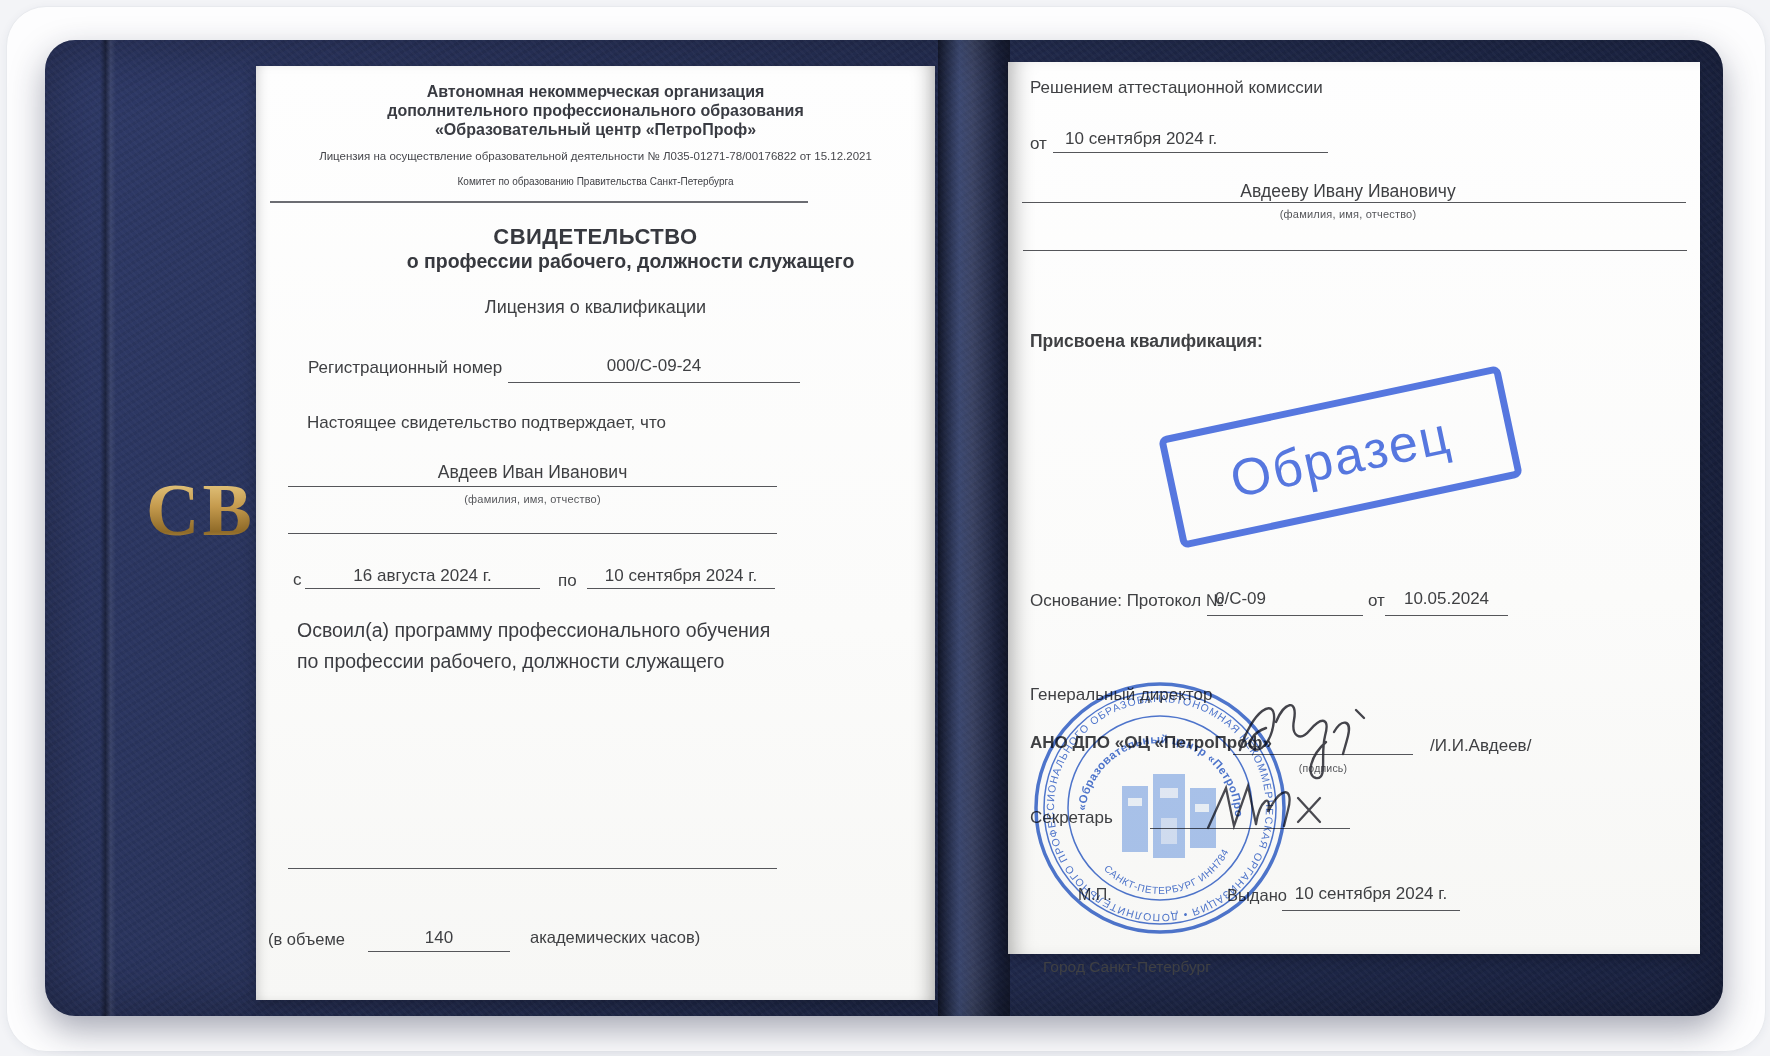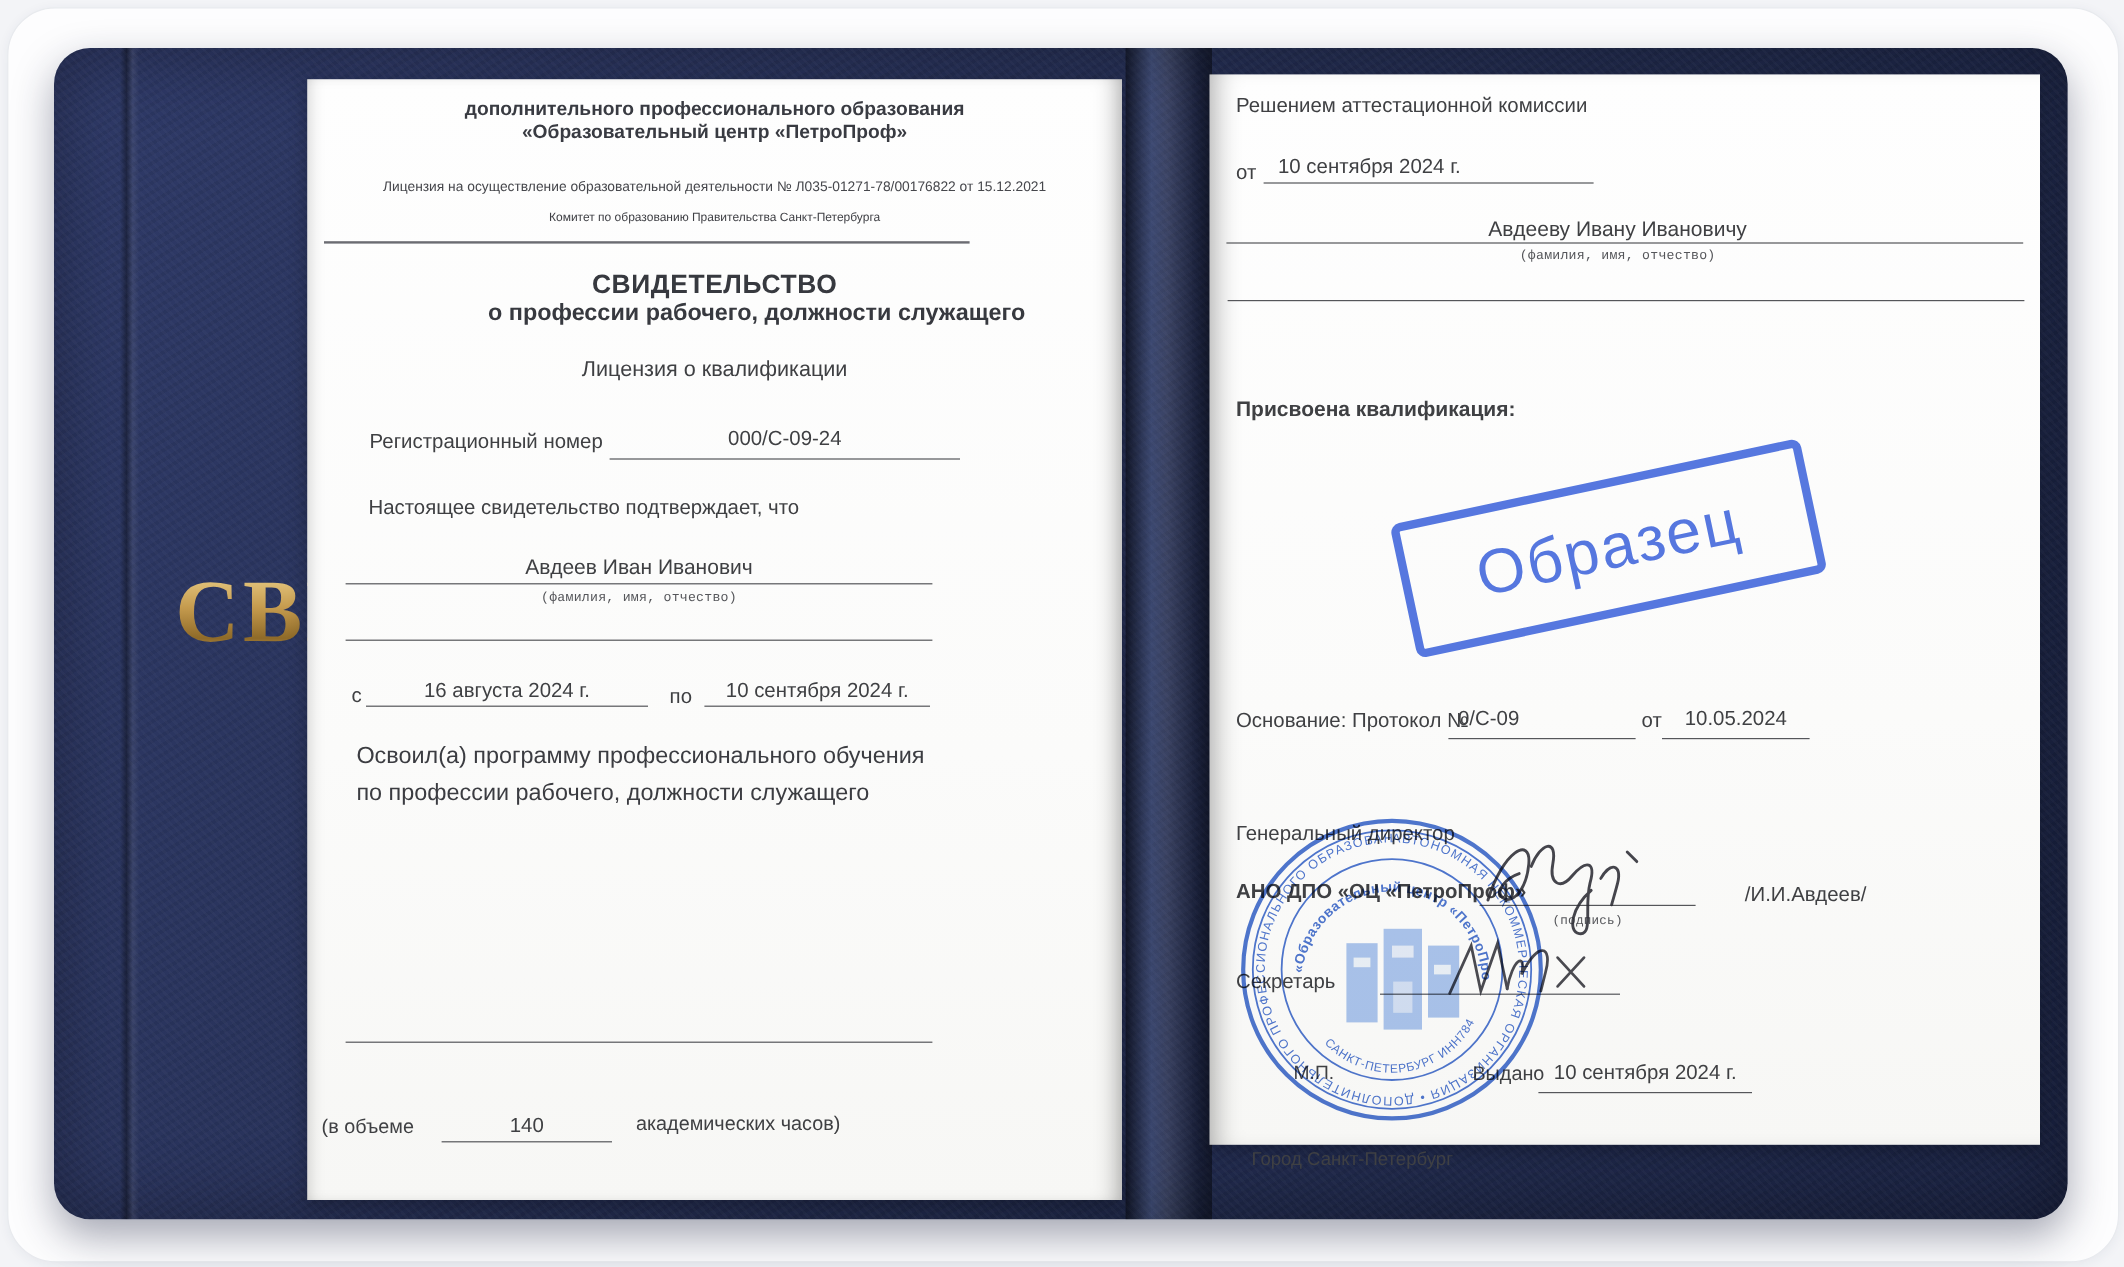--- a/index.html
+++ b/index.html
@@ -26,21 +26,21 @@
   
   .page{position:absolute;background:linear-gradient(180deg,#fefefe 0%,#fbfbfa 60%,#f7f7f5 100%);z-index:2;}
   .page-left{left:256px;top:66px;width:679px;height:934px;
           box-shadow:inset -16px 0 20px -14px rgba(0,0,0,.38), inset 10px 0 14px -10px rgba(0,0,0,.22),
                      0 4px 14px rgba(0,0,0,.28);}
   .page-right{left:1008px;top:62px;width:692px;height:892px;
           box-shadow:inset 18px 0 22px -14px rgba(0,0,0,.33), 0 4px 14px rgba(0,0,0,.25);}
   .abs{position:absolute;}
   .ctr{text-align:center;}
   .u{position:absolute;border-bottom:1.6px solid #55565a;height:0;}
-  .cap{font-size:11px;color:#55565a;letter-spacing:.2px;font-family:Liberation Mono, monospace;}
+  .cap{font-size:11px;color:#55565a;letter-spacing:.2px;}
   .b{font-weight:bold;}
   .t17{font-size:17px;}
   
   .org{left:0;top:16px;width:100%;font-weight:bold;font-size:16px;line-height:19px;color:#393b42;}
   .lic{left:0;top:84px;width:100%;font-size:11.5px;color:#46474c;}
   .committee{left:0;top:110px;width:100%;font-size:10px;color:#404146;}
   .rule{left:14px;top:135px;width:538px;border-bottom:2px solid #6b6c72;}
   .doctitle{left:0;top:158px;width:100%;font-size:22px;font-weight:bold;letter-spacing:.5px;color:#37393f;}
   .docsub{left:0;top:184px;width:100%;font-size:19.5px;font-weight:bold;color:#37393f;padding-left:35px;}
   .dockind{left:0;top:231px;width:100%;font-size:18px;}
@@ -59,20 +59,21 @@
 <div class="stage">
   <div class="card"></div>
 
   <div class="folder"></div>
   <div class="cover-crease"></div>
   <div class="spine"></div>
   <div class="cover-title">СВИДЕТЕЛЬСТВО</div>
 
   <div class="page page-left">
     <div class="abs ctr org">
+      <div>Автономная некоммерческая организация</div>
       <div>дополнительного профессионального образования</div>
       <div>«Образовательный центр «ПетроПроф»</div>
     </div>
     <div class="abs ctr lic">Лицензия на осуществление образовательной деятельности № Л035-01271-78/00176822 от 15.12.2021</div>
     <div class="abs ctr committee">Комитет по образованию Правительства Санкт-Петербурга</div>
     <div class="abs rule"></div>
     <div class="abs ctr doctitle">СВИДЕТЕЛЬСТВО</div>
     <div class="abs ctr docsub">о профессии рабочего, должности служащего</div>
     <div class="abs ctr dockind">Лицензия о квалификации</div>
 
@@ -138,21 +139,21 @@
     <svg class="abs sig" style="left:222px;top:630px;" width="190" height="92" viewBox="0 0 190 92">
       <g fill="none" stroke="#2c2c34" stroke-width="2.4" stroke-linecap="round" opacity=".88">
         <path d="M10,58 C22,18 46,4 44,28 C42,50 30,62 22,56 C16,51 24,40 36,36"></path>
         <path d="M46,30 C54,10 68,6 64,28 C61,44 70,50 80,38 C92,24 100,26 95,44 C90,64 98,88 86,86 C76,84 80,64 96,50"></path>
         <path d="M104,40 C112,26 122,28 118,44 C116,52 114,58 113,62"></path>
         <path d="M126,18 L134,26"></path>
       </g>
     </svg>
     <div class="u" style="left:225px;top:692px;width:180px;"></div>
     <div class="val cap" style="left:225px;top:700px;width:180px;font-size:10.5px;">(подпись)</div>
-    <div class="abs t17" style="left:422px;top:674px;margin-left:24px;">/И.И.Авдеев/</div>
+    <div class="abs t17" style="left:422px;top:674px;">/И.И.Авдеев/</div>
 
     <div class="abs t17" style="left:22px;top:746px;">Секретарь</div>
 
     <svg class="abs sig" style="left:192px;top:716px;" width="140" height="62" viewBox="0 0 140 62">
       <g fill="none" stroke="#2c2c34" stroke-width="2.3" stroke-linecap="round" opacity=".85">
         <path d="M8,50 L26,10 L34,48 L48,8 L56,46"></path>
         <path d="M56,46 C60,22 72,14 68,34 C82,6 94,10 88,32 L84,48"></path>
         <path d="M98,20 L120,44 M120,20 L98,44"></path>
       </g>
     </svg>

